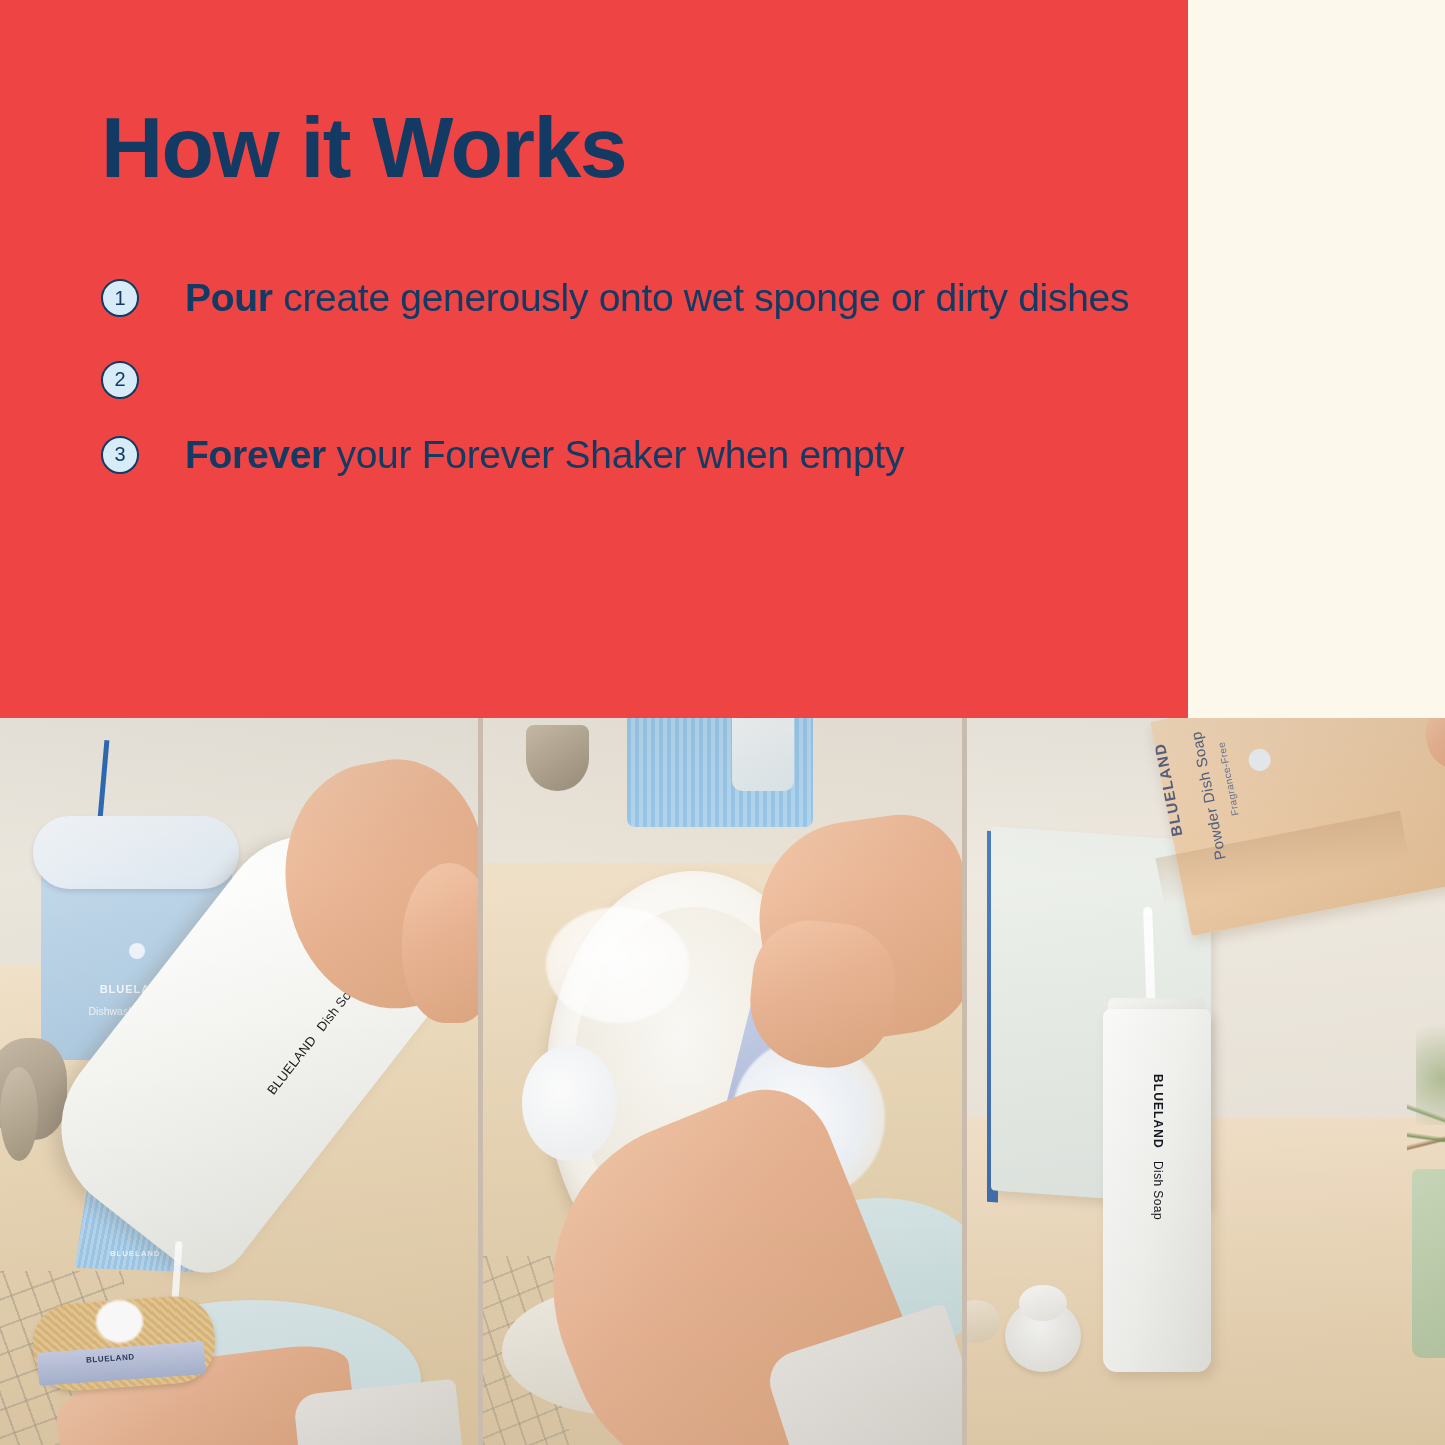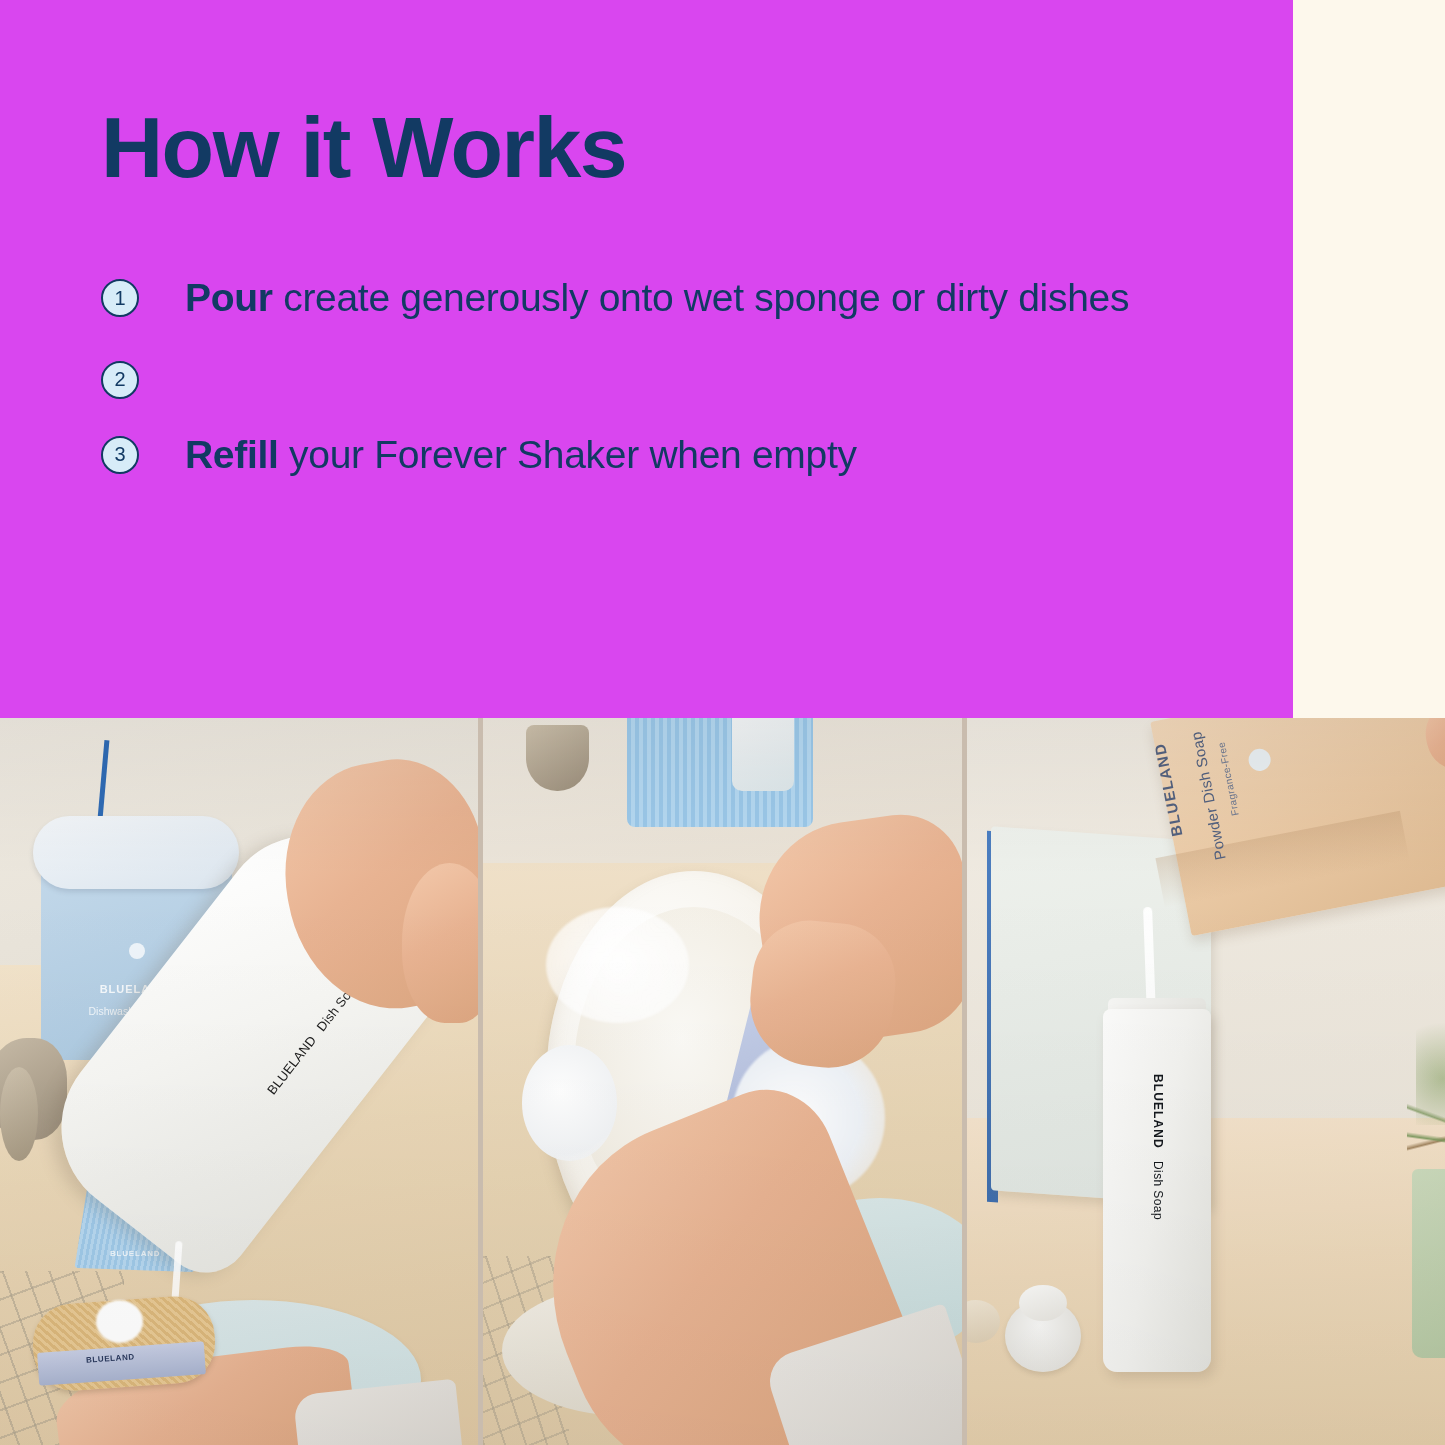--- a/index.html
+++ b/index.html
@@ -5,21 +5,21 @@
   * { box-sizing: border-box; margin: 0; padding: 0; }
   html, body {
     width: 1445px; height: 1445px;
     font-family: "Liberation Sans", sans-serif;
     background: #fdf8ec;
     overflow: hidden;
   }
   .page { position: relative; width: 1445px; height: 1445px; background: #fdf8ec; }
 
   
-  .copy { position: absolute; left: 0; top: 0; width: 1293px; height: 718px; background: #d946ef; }
+  .copy { position: absolute; left: 0; top: 0; width: 1188px; height: 718px; background: #ef4444; }
   .title {
     position: absolute; left: 101px; top: 104px;
     font-size: 86px; font-weight: 700; letter-spacing: -1.5px;
     color: #123a63; line-height: 1;
   }
   .steps { position: absolute; left: 101px; top: 272px; width: 1260px; }
   .step { position: relative; display: flex; align-items: flex-start; margin-bottom: 30px; }
   .step:last-child { margin-bottom: 0; }
   .badge {
     flex: 0 0 auto; width: 38px; height: 38px; border-radius: 50%;
@@ -367,21 +367,21 @@
         </div>
       </div>
 
       <div class="step">
         <div class="badge">2</div>
       </div>
 
       <div class="step">
         <div class="badge">3</div>
         <div class="step-text">
-          <b>Refill</b><span> your Forever Shaker when empty</span>
+          <b>Forever</b><span> your Forever Shaker when empty</span>
         </div>
       </div>
 
     </div>
   </section>
 
   <section class="strip">
 
     <figure class="panel">
       <div class="p1-wall"></div>

